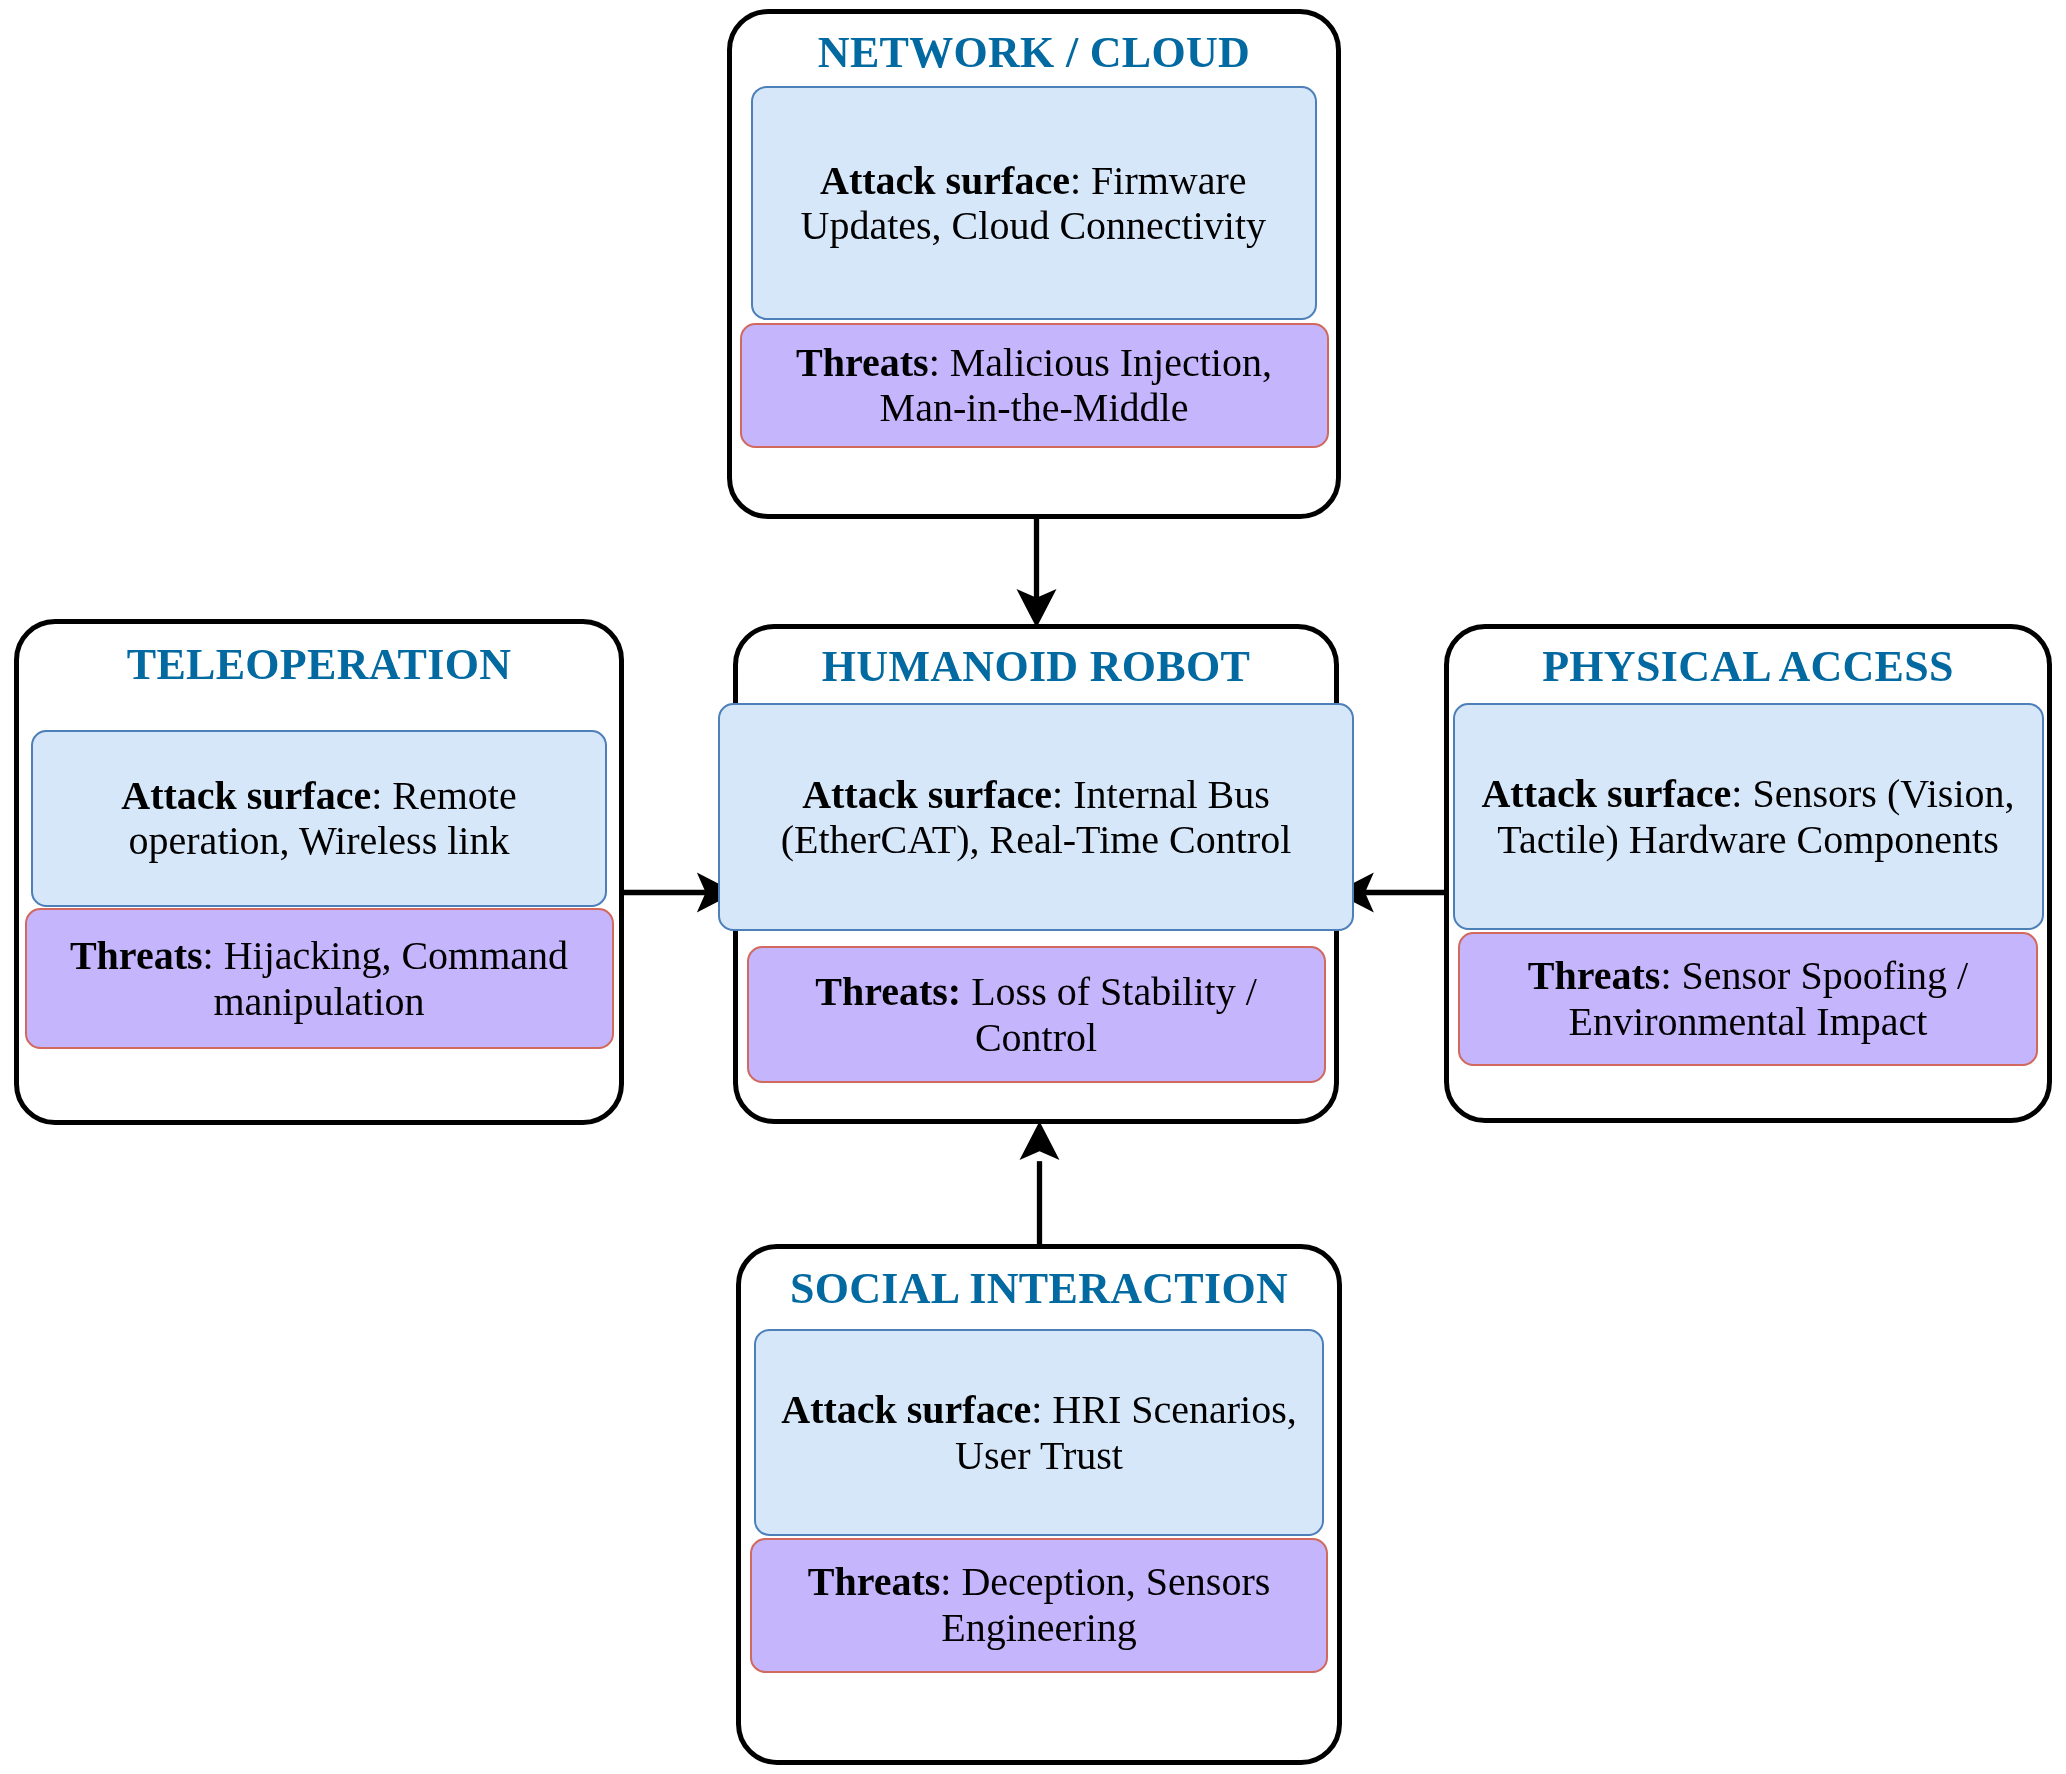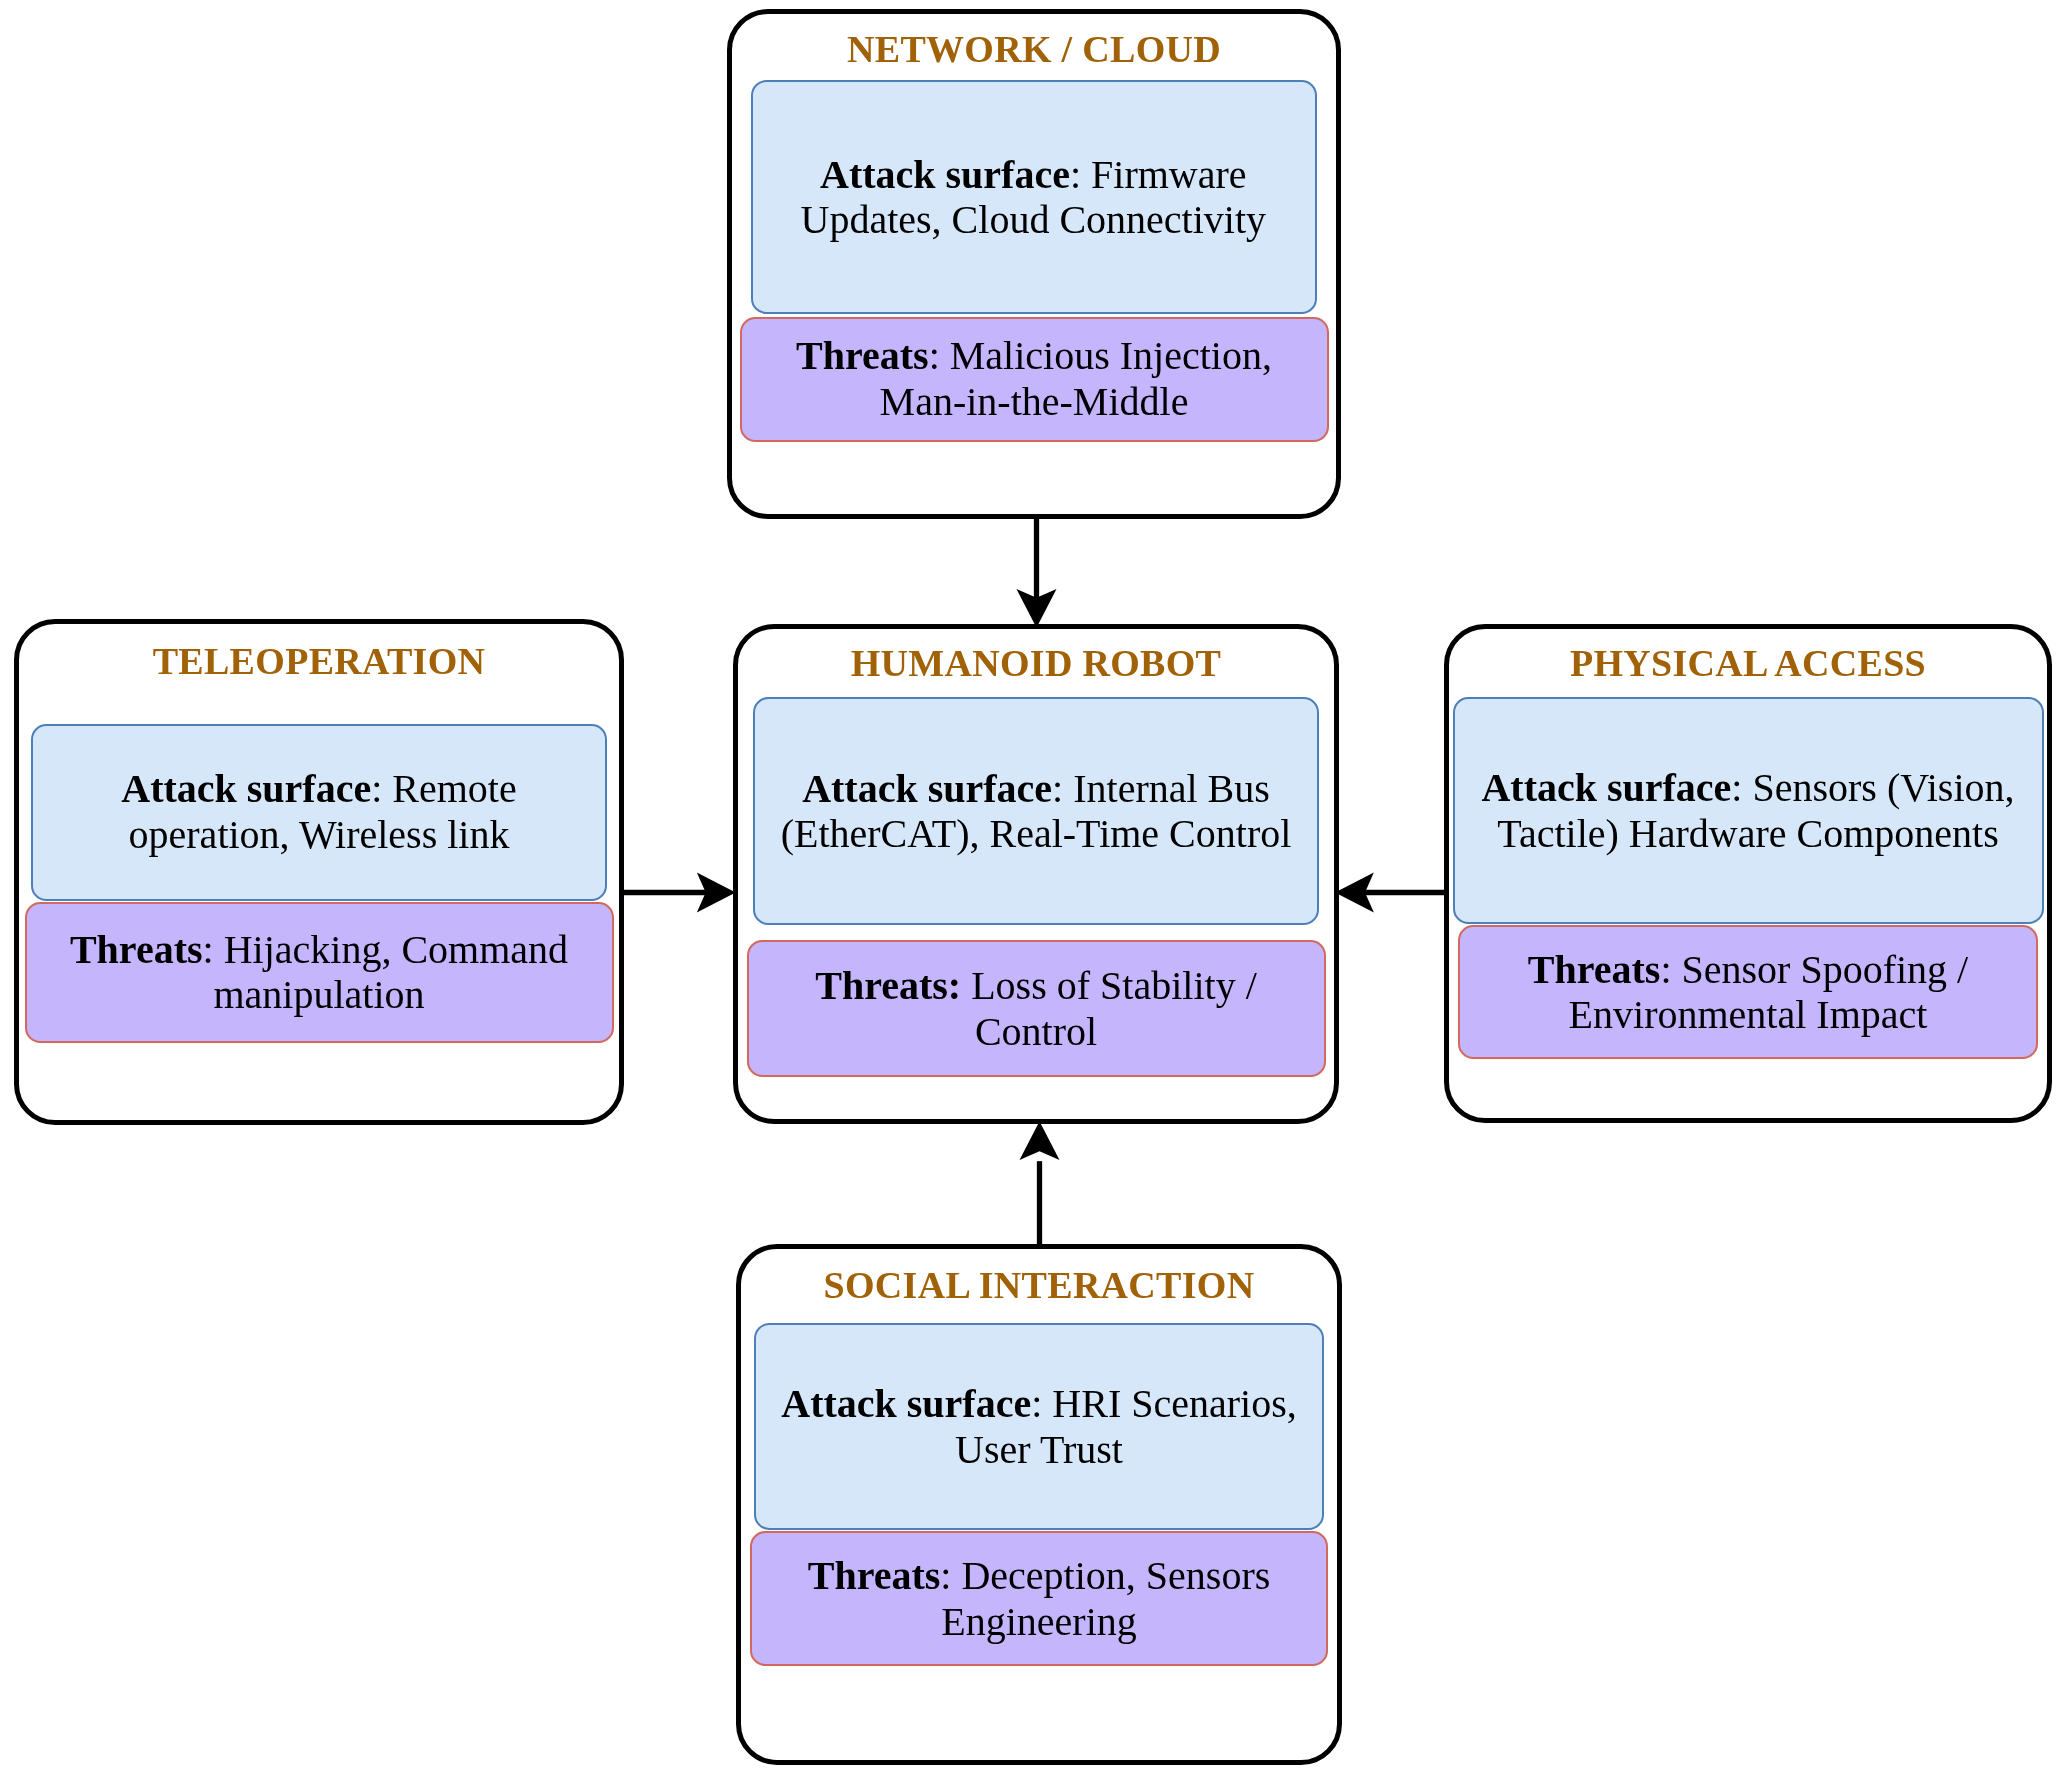--- a/index.html
+++ b/index.html
@@ -24,23 +24,23 @@
     box-sizing: border-box;
     background: #ffffff;
     border: 5.3px solid #000000;
     border-radius: 41px;
     display: flex;
     flex-direction: column;
     align-items: center;
   }
   .node-title {
     font-weight: bold;
-    font-size: 38px;
+    font-size: 44px;
     letter-spacing: 0.3px;
-    color: #a16207;
+    color: #0369a1;
     text-align: center;
     line-height: 1.05;
     white-space: nowrap;
   }
 
   
   .panel {
     box-sizing: border-box;
     border-radius: 15.3px;
     text-align: center;
@@ -71,21 +71,21 @@
 
   
   #node-teleop    { left: 14px;  top: 619px; width: 610px; height: 506px; padding-top: 17.7px; }
   #node-teleop .node-title { margin-bottom: 42px; }
   #node-teleop .surface { width: 576px; height: 177px; }
   #node-teleop .threats { width: 589px; height: 141px; margin-top: 1.2px; }
 
   
   #node-robot     { left: 733px; top: 624px; width: 606px; height: 500px; padding-top: 15.3px; }
   #node-robot .node-title { margin-bottom: 13px; }
-  #node-robot .surface { width: 566px; height: 228px; }
+  #node-robot .surface { width: 636px; height: 228px; }
   #node-robot .threats { width: 579px; height: 137px; margin-top: 15px; }
 
   
   #node-physical  { left: 1444px; top: 624px; width: 608px; height: 499px; padding-top: 15.3px; }
   #node-physical .node-title { margin-bottom: 13px; }
   #node-physical .surface { width: 591px; height: 227px; justify-content: center; }
   #node-physical .threats { width: 580px; height: 134px; margin-top: 1.2px; }
 
   
   #node-social    { left: 736px; top: 1244px; width: 606px; height: 521px; padding-top: 16.5px; }

